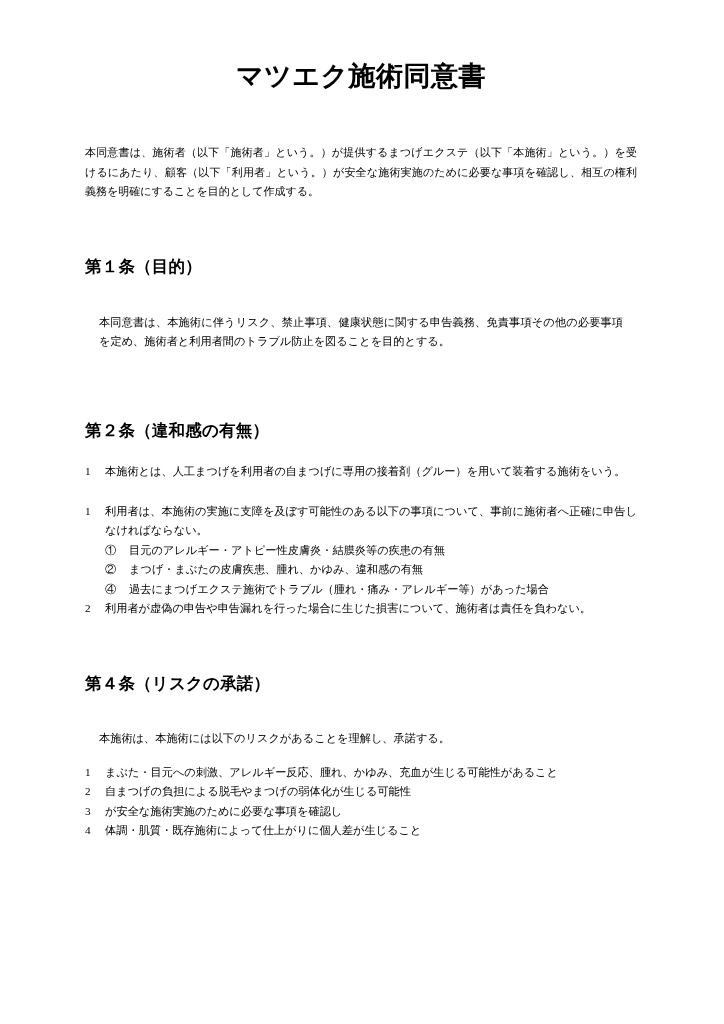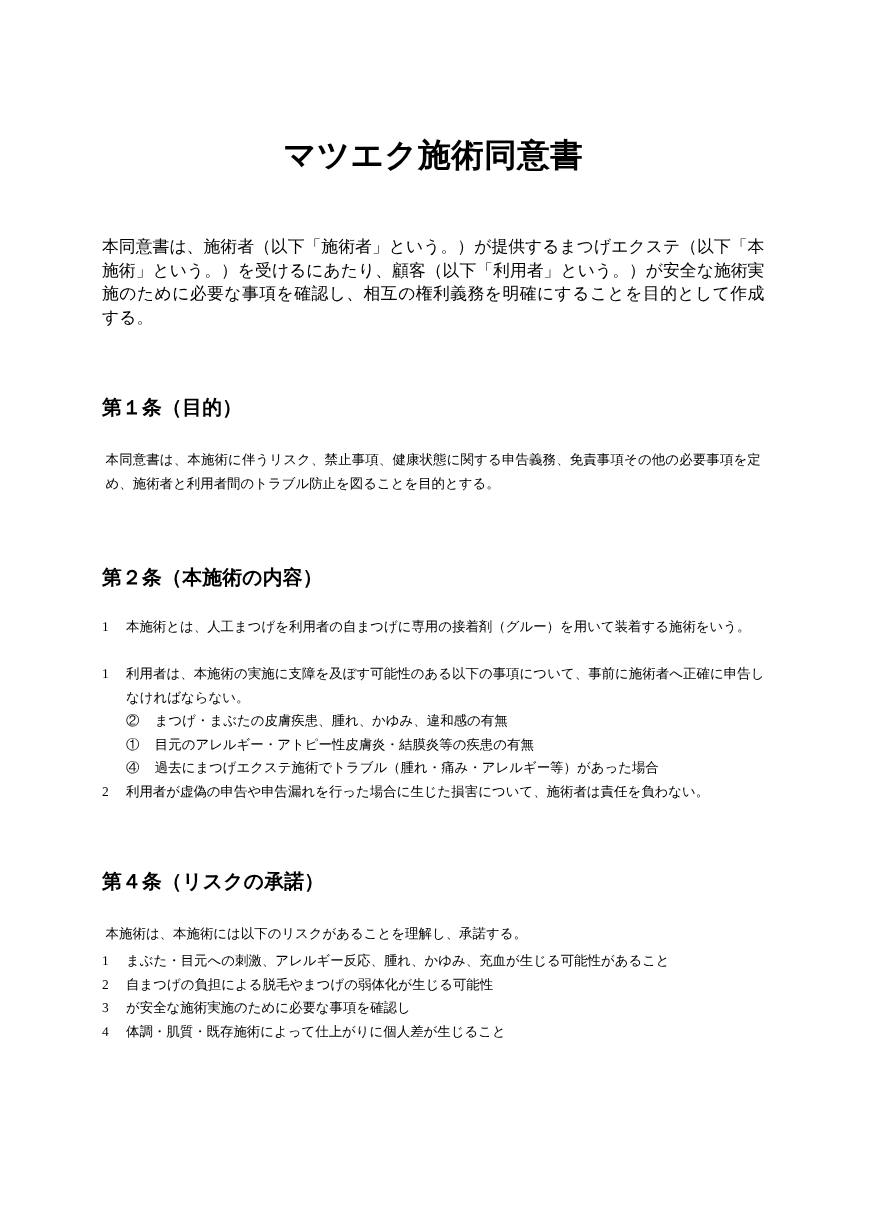--- a/index.html
+++ b/index.html
@@ -29,24 +29,24 @@
     width: 552px;
   }
   .doc-title {
     font-family: "DejaVu Sans", "Liberation Sans", sans-serif;
     font-size: 27px;
     font-weight: bold;
     text-align: center;
     letter-spacing: 0.5px;
     line-height: 1.2;
     margin: 0;
-    padding-top: 114px;
+    padding-top: 60px;
   }
   .intro {
-    font-size: 14px;
+    font-size: 11px;
     line-height: 19.5px;
     text-align: justify;
     text-justify: inter-ideograph;
     margin: 0;
     padding-top: 51px;
   }
   .article {
     margin: 0;
     padding: 0;
   }
@@ -64,21 +64,21 @@
   }
   .article-body {
     font-size: 11.2px;
     line-height: 19.5px;
     margin: 0;
     padding-top: 20px;
   }
   .para {
     text-align: justify;
     text-justify: inter-ideograph;
-    margin: 3px;
+    margin: 14px;
     font-family: Liberation Serif, serif;
   }
   .num-item {
     margin: 0;
     text-align: justify;
     text-justify: inter-ideograph;
     padding-left: 20px;
     text-indent: -20px;
   }
   .num-item .marker {
@@ -110,38 +110,38 @@
     <p class="intro">本同意書は、施術者（以下「施術者」という。）が提供するまつげエクステ（以下「本施術」という。）を受けるにあたり、顧客（以下「利用者」という。）が安全な施術実施のために必要な事項を確認し、相互の権利義務を明確にすることを目的として作成する。</p>
 
     <section class="article">
       <h2 class="article-heading gap-before-heading">第１条（目的）</h2>
       <div class="article-body">
         <p class="para">本同意書は、本施術に伴うリスク、禁止事項、健康状態に関する申告義務、免責事項その他の必要事項を定め、施術者と利用者間のトラブル防止を図ることを目的とする。</p>
       </div>
     </section>
 
     <section class="article">
-      <h2 class="article-heading gap-before-heading">第２条（本施術の内容）</h2>
+      <h2 class="article-heading gap-before-heading">第２条（違和感の有無）</h2>
       <div class="article-body">
         <p class="num-item">
           <span class="marker">1</span><span>本施術とは、人工まつげを利用者の自まつげに専用の接着剤（グルー）を用いて装着する施術をいう。</span>
         </p>
       </div>
     </section>
 
     <section class="article">
       <div class="article-body">
         <p class="num-item">
           <span class="marker">1</span><span>利用者は、本施術の実施に支障を及ぼす可能性のある以下の事項について、事前に施術者へ正確に申告しなければならない。</span>
         </p>
         <p class="circ-item">
-          <span class="marker">②</span><span>まつげ・まぶたの皮膚疾患、腫れ、かゆみ、違和感の有無</span>
+          <span class="marker">①</span><span>目元のアレルギー・アトピー性皮膚炎・結膜炎等の疾患の有無</span>
         </p>
         <p class="circ-item">
-          <span class="marker">①</span><span>目元のアレルギー・アトピー性皮膚炎・結膜炎等の疾患の有無</span>
+          <span class="marker">②</span><span>まつげ・まぶたの皮膚疾患、腫れ、かゆみ、違和感の有無</span>
         </p>
         <p class="circ-item">
           <span class="marker">④</span><span>過去にまつげエクステ施術でトラブル（腫れ・痛み・アレルギー等）があった場合</span>
         </p>
         <p class="num-item">
           <span class="marker">2</span><span>利用者が虚偽の申告や申告漏れを行った場合に生じた損害について、施術者は責任を負わない。</span>
         </p>
       </div>
     </section>
 

